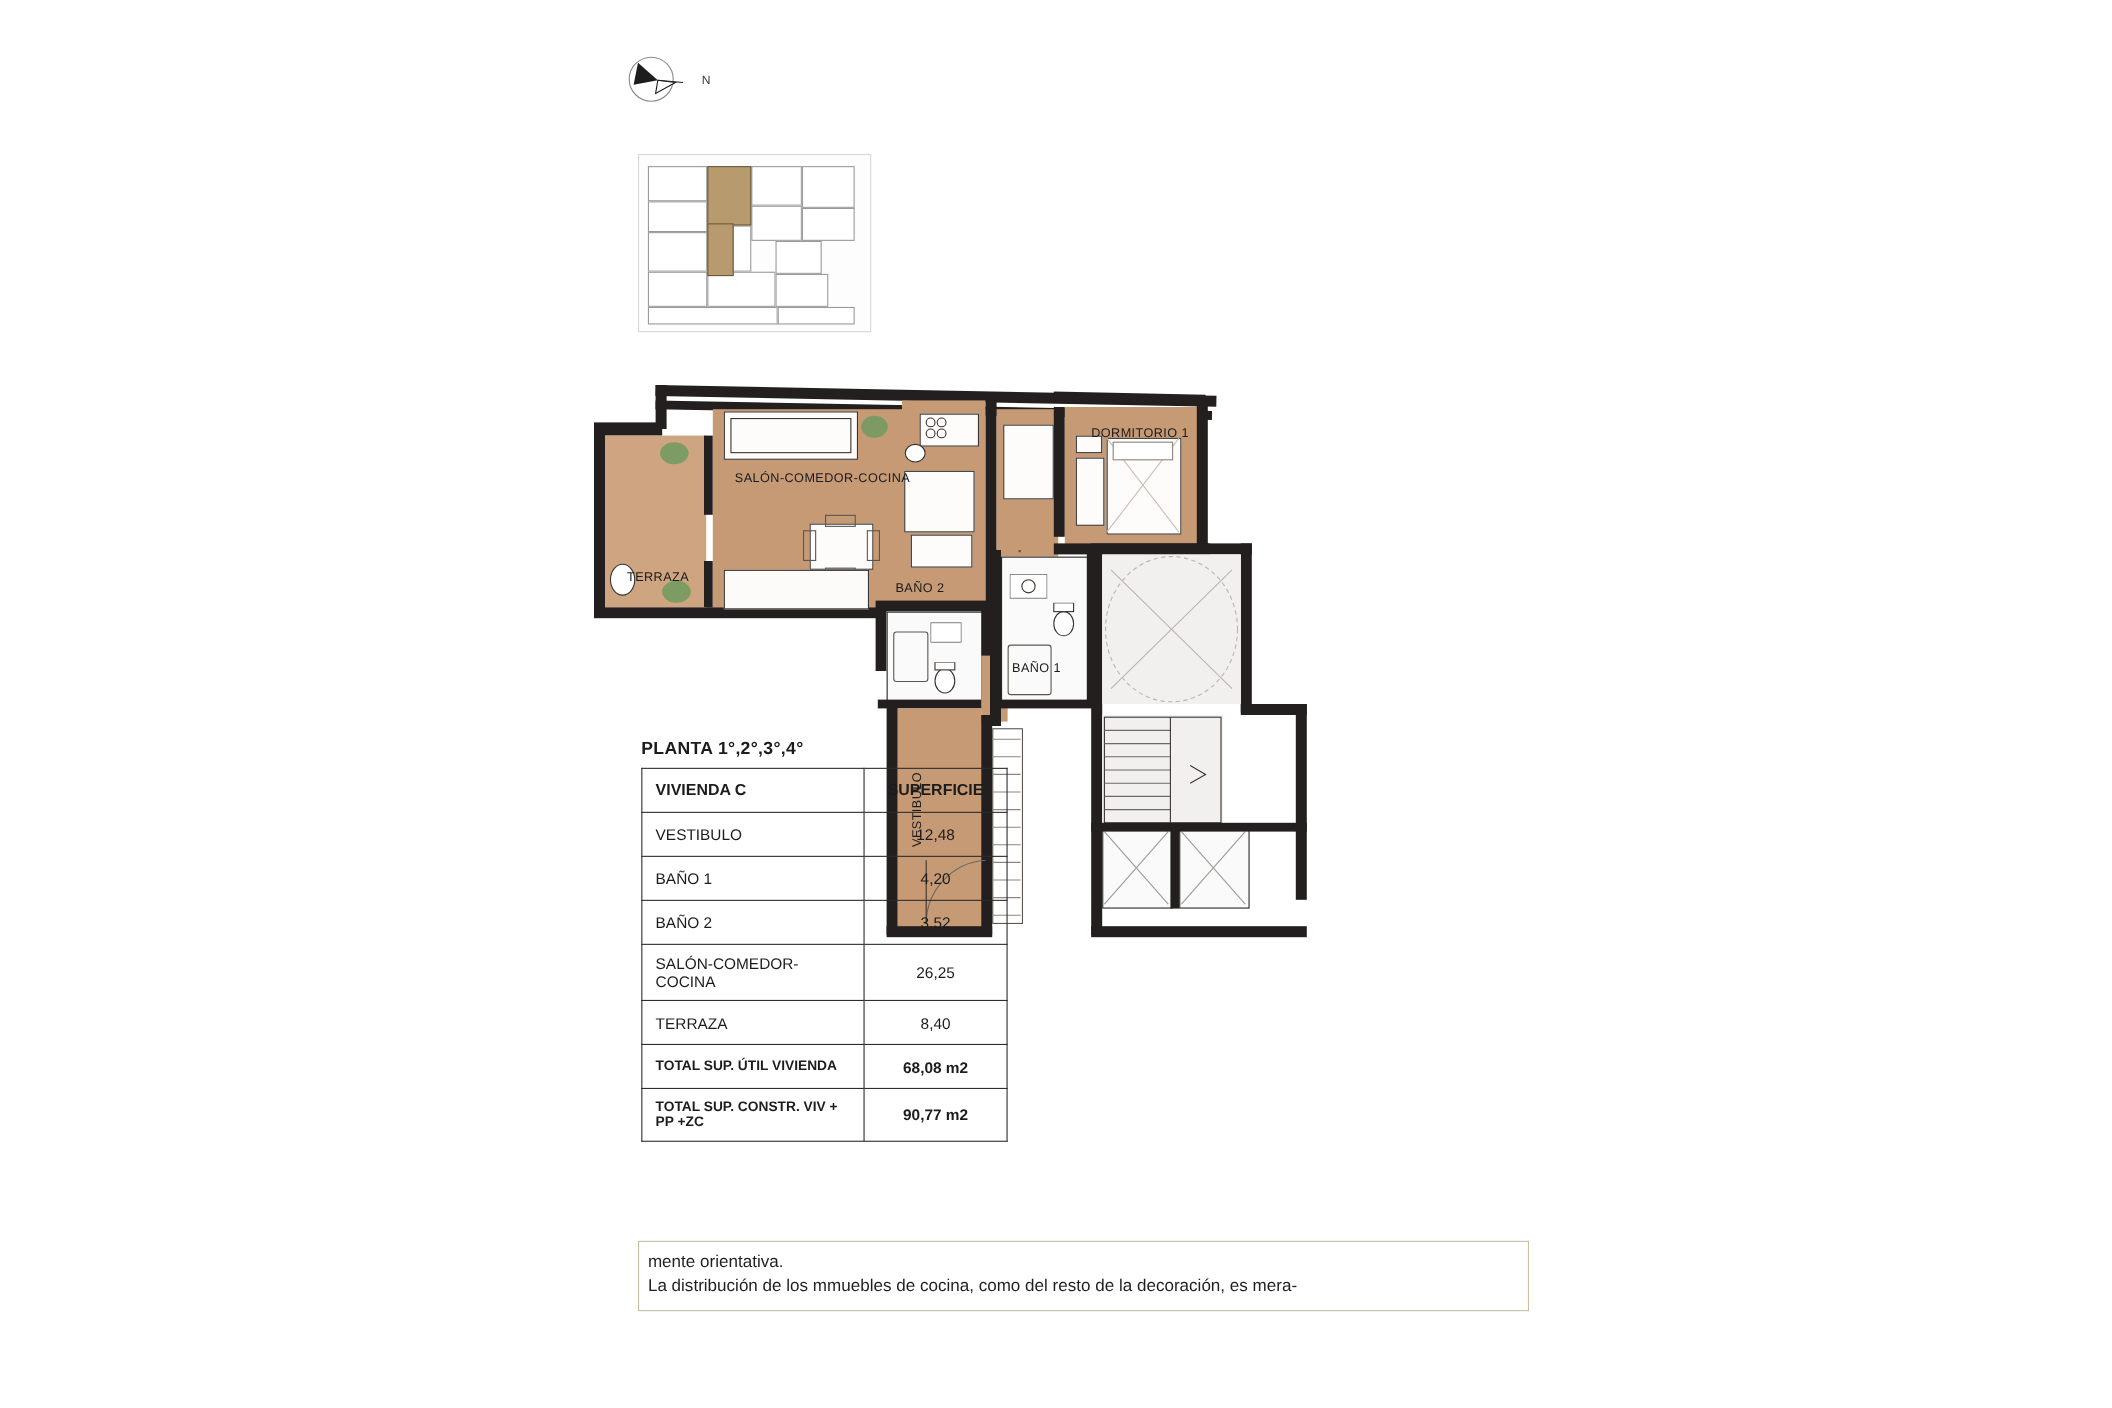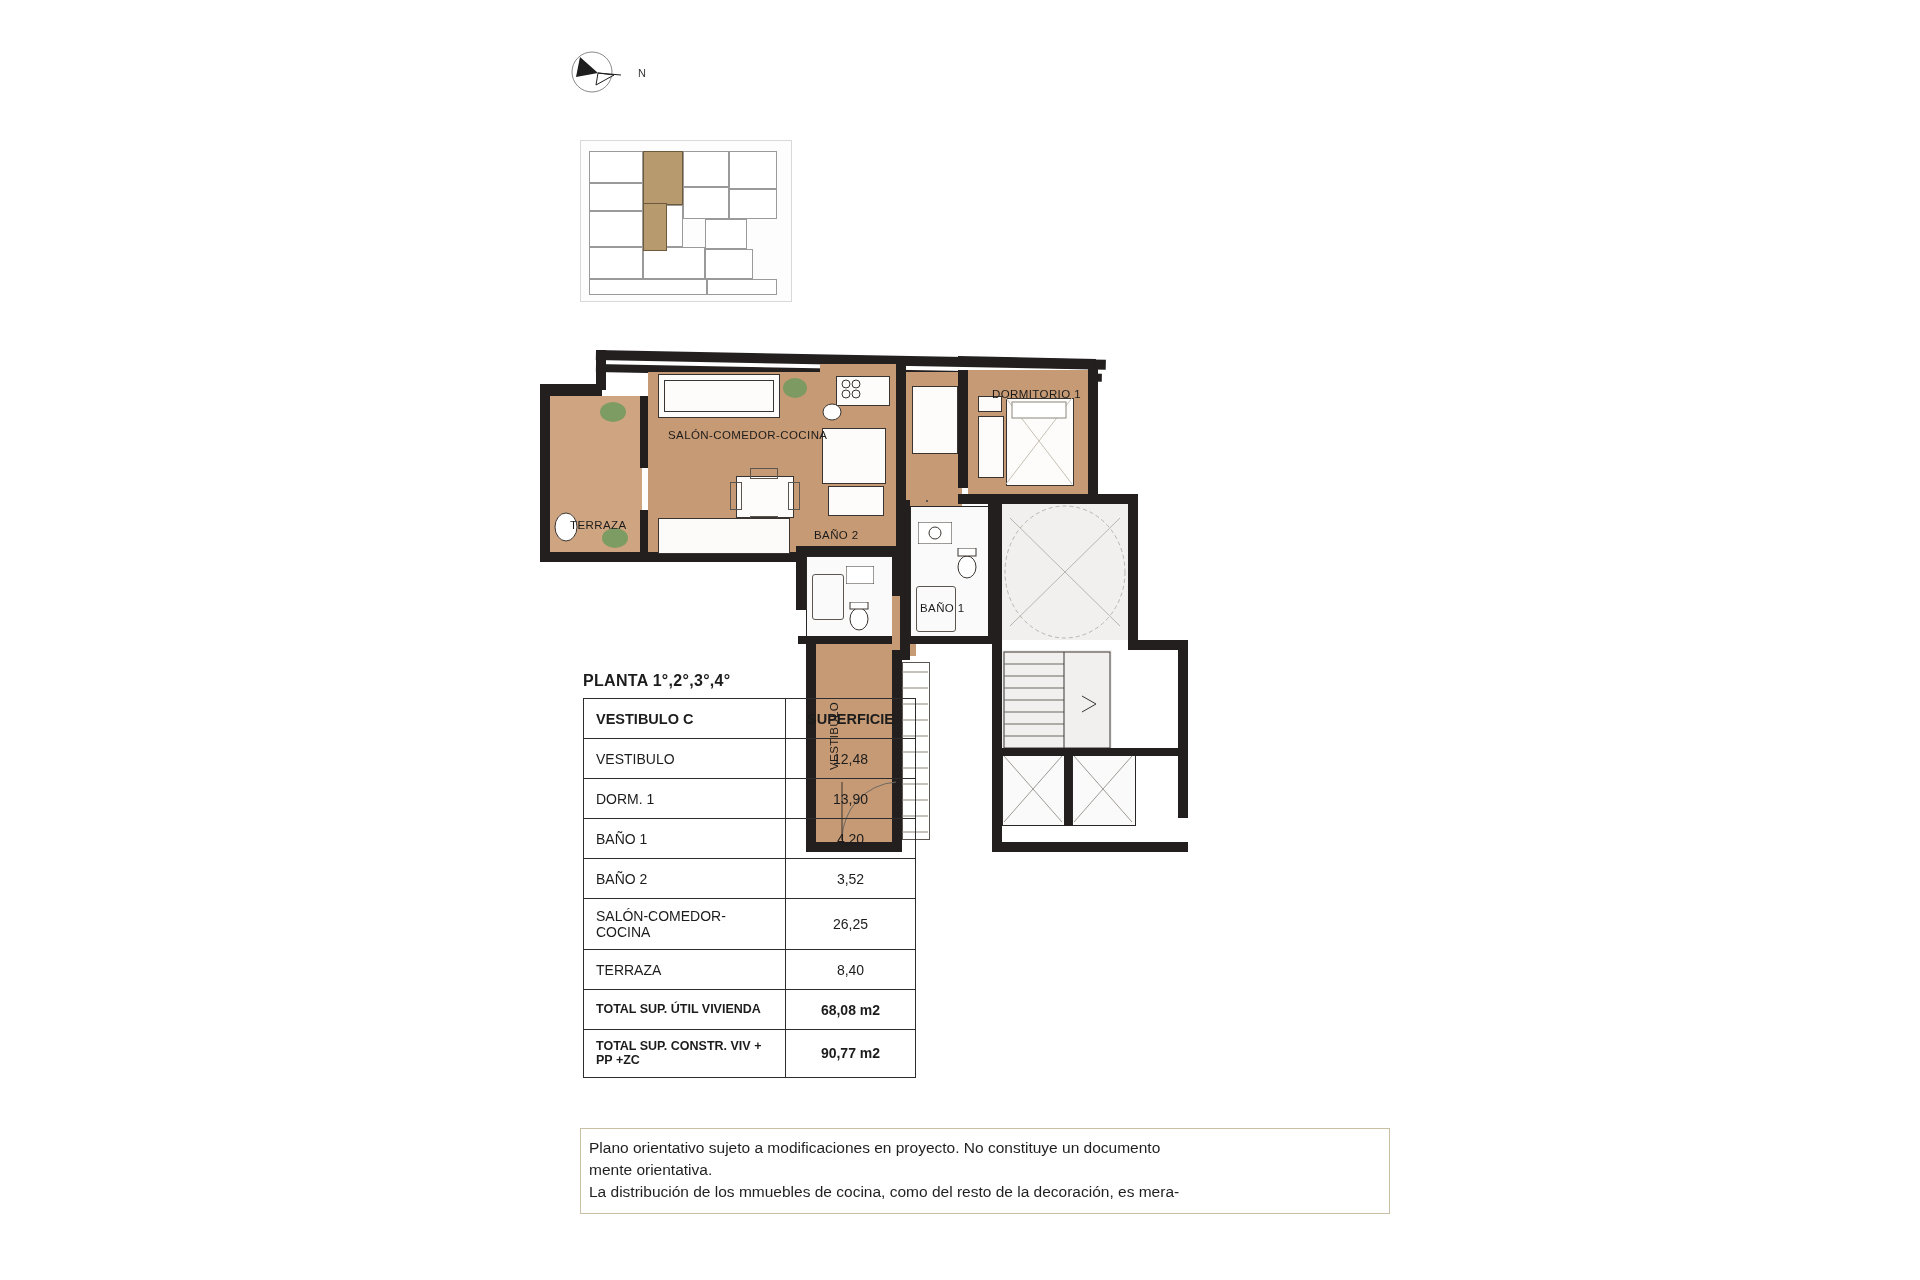--- a/index.html
+++ b/index.html
@@ -342,30 +342,26 @@
   <svg style="position:absolute;left:362px;top:312px;" width="26" height="176">
     <path d="M0 10 H26 M0 26 H26 M0 42 H26 M0 58 H26 M0 74 H26 M0 90 H26 M0 106 H26 M0 122 H26 M0 138 H26 M0 154 H26 M0 170 H26" stroke="#8c867f" fill="none"></path>
   </svg>
   <div class="thin" style="left:386px; top:150px; width:0px; height:0px;"></div>
 </div>
 
 <div class="table-title">PLANTA 1°,2°,3°,4°</div>
 <table class="areas">
   <tbody>
     <tr class="head">
-      <td class="c1">VESTIBULO C</td>
+      <td class="c1">VIVIENDA C</td>
       <td class="c2">SUPERFICIE</td>
     </tr>
     <tr>
       <td class="c1">VESTIBULO</td>
       <td class="c2">12,48</td>
-    </tr>
-    <tr>
-      <td class="c1">DORM. 1</td>
-      <td class="c2">13,90</td>
     </tr>
     <tr>
       <td class="c1">BAÑO 1</td>
       <td class="c2">4,20</td>
     </tr>
     <tr>
       <td class="c1">BAÑO 2</td>
       <td class="c2">3,52</td>
     </tr>
     <tr>
@@ -381,16 +377,15 @@
       <td class="c2">68,08 m2</td>
     </tr>
     <tr class="total">
       <td class="c1">TOTAL SUP. CONSTR. VIV + PP +ZC</td>
       <td class="c2">90,77 m2</td>
     </tr>
   </tbody>
 </table>
 
 <div class="disclaimer">
-  <div>Plano orientativo sujeto a modificaciones en proyecto. No constituye un documento</div>
   <div>mente orientativa.</div>
   <div>La distribución de los mmuebles de cocina, como del resto de la decoración, es mera-</div>
 </div>
 
 </body></html>

